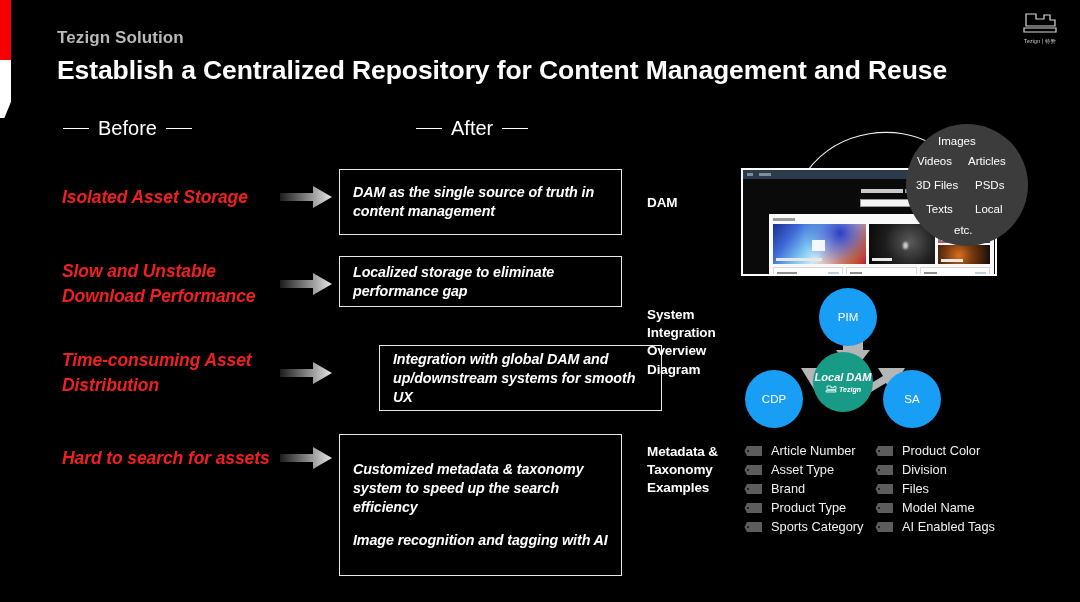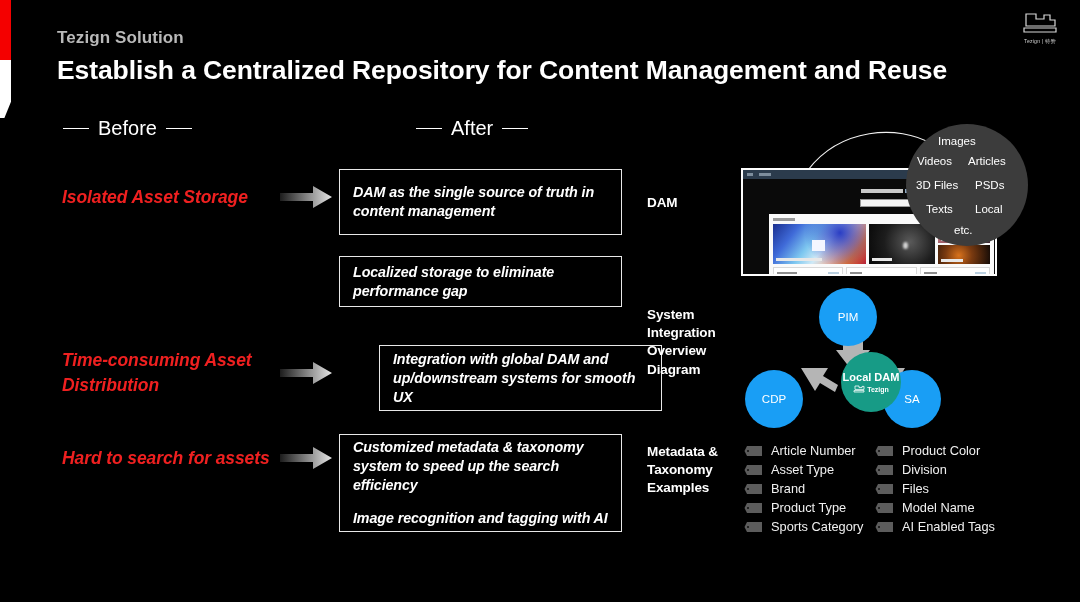--- a/index.html
+++ b/index.html
@@ -141,21 +141,21 @@
   .node {
     position: absolute; border-radius: 50%;
     display: flex; flex-direction: column; align-items: center; justify-content: center;
     color: #fff; font-size: 11.5px;
   }
   .node.blue { background: #199ef5; width: 58px; height: 58px; }
   .node.teal { background: #179b86; width: 60px; height: 60px; font-size: 11px; font-weight: 600; }
   #node-pim { left: 82px; top: 0px; }
   #node-cdp { left: 8px; top: 82px; }
   #node-sa  { left: 146px; top: 82px; }
-  #node-dam { left: 104px; top: 64px; }
+  #node-dam { left: 76px; top: 64px; font-style: italic; }
   .dam-logo { display:flex; align-items:center; gap:2px; margin-top:2px; }
   .dam-logo .dtxt { font-size: 7px; font-weight: bold; }
 
   
   .meta-grid {
     position: absolute; left: 744px; top: 443px; width: 300px;
     display: grid; grid-template-columns: 125px 1fr; gap: 4px 6px;
   }
   .meta-item { display: flex; align-items: center; gap: 7px; }
   .meta-item .lbl { color: #f0f0f0; font-size: 12.8px; white-space: nowrap; }
@@ -202,20 +202,34 @@
             <linearGradient id="ag1" x1="0" y1="0" x2="1" y2="0">
           <stop offset="0%" stop-color="#1c1c1c"></stop>
               <stop offset="100%" stop-color="#e6e6e6"></stop>
         </linearGradient>
           </defs>
         <path d="M0 9 L33 9 L33 2 L52 13 L33 24 L33 17 L0 17 Z" fill="url(#ag1)"></path>
       </svg>
     </span>
   </div>
 
+  <div class="before-item" style="top:259px;">
+    <div class="before-text">Slow and Unstable Download Performance</div>
+    <span class="arrow-wrap">
+      <svg class="arrow-grad" width="54" height="26" viewBox="0 0 54 26">
+        <defs>
+            <linearGradient id="ag2" x1="0" y1="0" x2="1" y2="0">
+          <stop offset="0%" stop-color="#1c1c1c"></stop>
+              <stop offset="100%" stop-color="#e6e6e6"></stop>
+        </linearGradient>
+          </defs>
+        <path d="M0 9 L33 9 L33 2 L52 13 L33 24 L33 17 L0 17 Z" fill="url(#ag2)"></path>
+      </svg>
+    </span>
+  </div>
 
   <div class="before-item" style="top:348px;">
     <div class="before-text">Time-consuming Asset Distribution</div>
     <span class="arrow-wrap">
       <svg class="arrow-grad" width="54" height="26" viewBox="0 0 54 26">
         <defs>
             <linearGradient id="ag3" x1="0" y1="0" x2="1" y2="0">
           <stop offset="0%" stop-color="#1c1c1c"></stop>
               <stop offset="100%" stop-color="#e6e6e6"></stop>
         </linearGradient>
@@ -242,21 +256,21 @@
 
   <div class="after-box" style="top:169px; height:66px;">
     <p>DAM as the single source of truth in content management</p>
   </div>
   <div class="after-box" style="top:256px; height:51px;">
     <p>Localized storage to eliminate performance gap</p>
   </div>
   <div class="after-box" style="top:345px; height:66px;margin-left:40px;">
     <p>Integration with global DAM and up/downstream systems for smooth UX</p>
   </div>
-  <div class="after-box" style="top:434px; height:98px;">
+  <div class="after-box" style="top:434px; height:142px;">
     <p>Customized metadata &amp; taxonomy system to speed up the search efficiency</p>
     <p>Image recognition and tagging with AI</p>
   </div>
 
   <div class="sec-label" id="label-dam">DAM</div>
   <div class="sec-label" id="label-sys">System Integration Overview Diagram</div>
   <div class="sec-label" id="label-meta">Metadata &amp; Taxonomy Examples</div>
 
   <span class="arc">
     <svg width="130" height="48" viewBox="0 0 130 48">

